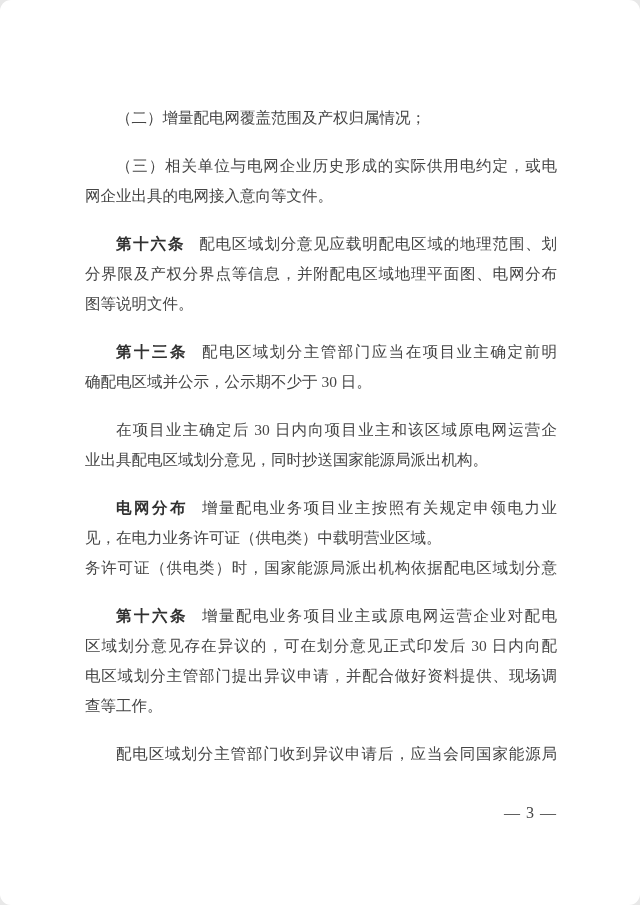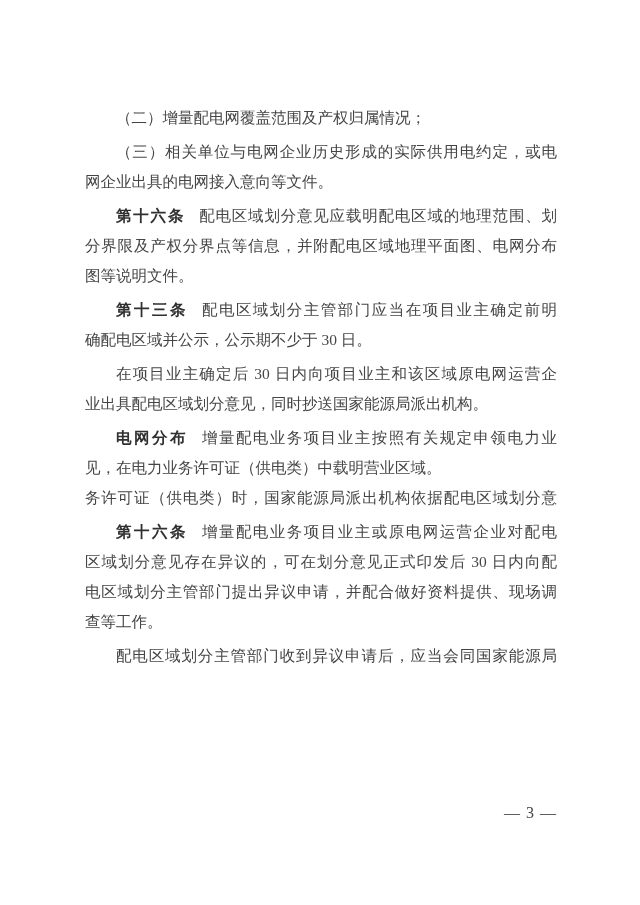--- a/index.html
+++ b/index.html
@@ -7,31 +7,32 @@
     padding: 0;
     background: #e8e8e8;
   }
   .page {
     position: relative;
     width: 640px;
     height: 905px;
     background: #ffffff;
     font-family: "Liberation Serif", "DejaVu Serif", serif;
     overflow: hidden;
+    border-radius: 11px;
   }
   .content {
     position: absolute;
     left: 85px;
     top: 103px;
     width: 472px;
     color: #454545;
     font-size: 15.5px;
     line-height: 30px;
   }
-  .paragraph { margin-top: 4px; }
+  .paragraph { margin-top: 18px; }
   .paragraph:first-child { margin-top: 0; }
   .line {
     text-align: justify;
     text-align-last: justify;
   }
   .line.last { text-align-last: left; }
   .line.indent { text-indent: 31px; }
   .article-num {
     font-family: "Liberation Sans", "DejaVu Sans", sans-serif;
     font-weight: 700;

